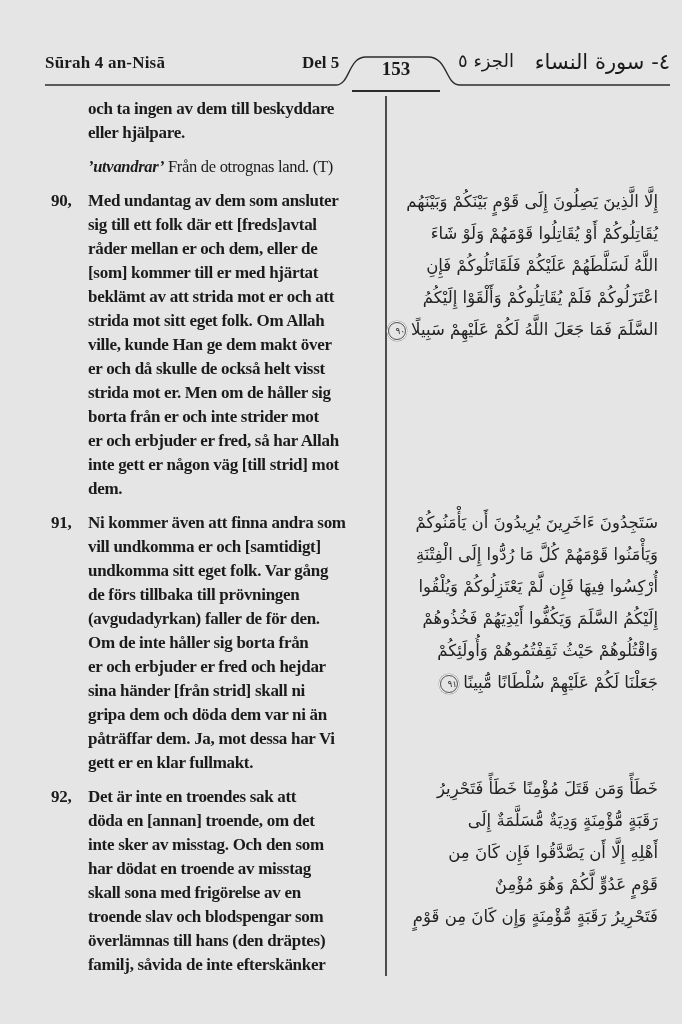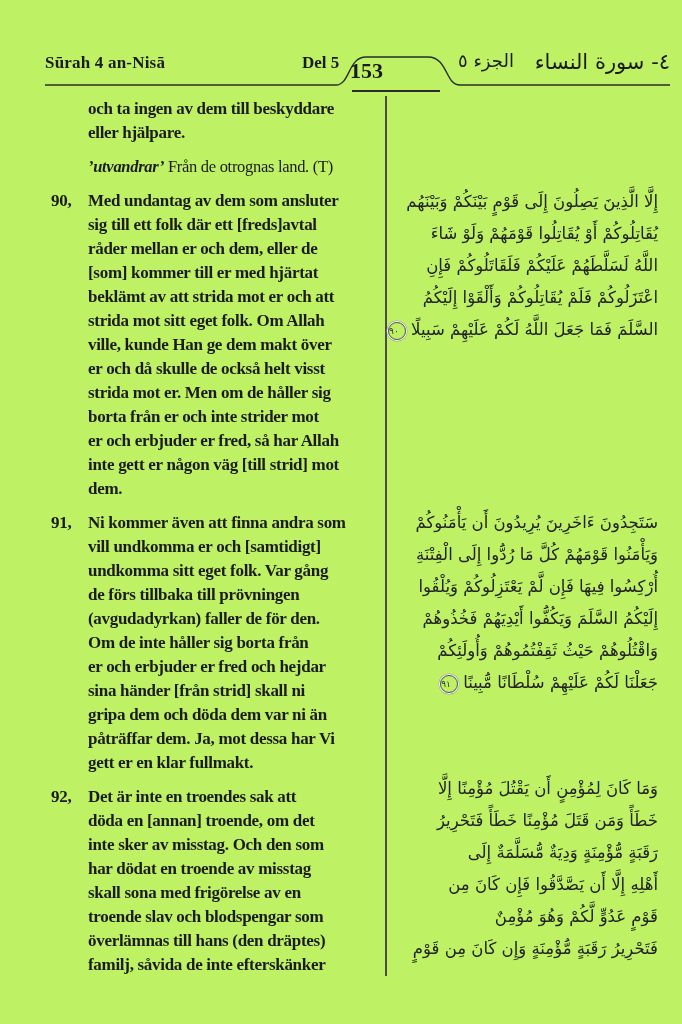--- a/index.html
+++ b/index.html
@@ -1,29 +1,29 @@
 <!DOCTYPE html>
 <html lang="sv"><head>
 <meta charset="utf-8">
 <style>
   html,body{margin:0;padding:0;}
   .page{
     position:relative;
     width:682px;height:1024px;
-    background:#bef264;
+    background:#e5e5e5;
     overflow:hidden;
     font-family:"Liberation Serif", serif;
     color:#1b1b1b;
   }
   
   .hdr-svg{position:absolute;top:0;left:0;width:682px;height:100px;}
   .hdr-text{position:absolute;white-space:nowrap;}
   .hdr-title{left:45px;top:53px;font-size:17px;font-weight:bold;letter-spacing:.2px;}
   .hdr-del{left:302px;top:53px;font-size:17px;font-weight:bold;}
-  .hdr-page{left:350px;top:58px;width:92px;text-align:left;font-size:22px;font-weight:bold;}
+  .hdr-page{left:350px;top:58px;width:92px;text-align:center;font-size:19px;font-weight:bold;}
   .hdr-juz{left:458px;top:50px;width:70px;text-align:left;font-size:18px;
            font-family:"DejaVu Sans",sans-serif;direction:rtl;}
   .hdr-surah{right:12px;top:50px;font-size:21px;font-family:"DejaVu Sans",sans-serif;direction:rtl;}
   
   .vdivider{position:absolute;left:385px;top:96px;width:2px;height:880px;background:#4d4d4d;}
   
   .sv-col{
     position:absolute;left:88px;top:97px;width:298px;
     font-size:17px;font-weight:bold;line-height:24px;letter-spacing:-0.3px;
   }
@@ -38,21 +38,21 @@
   .ar-block{
     position:absolute;right:4px;width:264px;
     direction:rtl;text-align:right;
     font-family:"DejaVu Sans",sans-serif;
     font-size:16.5px;line-height:32px;color:#222;
   }
   .ar-line{white-space:nowrap;}
   .ayah-mark{
     display:inline-block;width:16px;height:16px;
     border:1px solid #555;border-radius:50%;
-    font-size:9px;line-height:16px;text-align:left;
+    font-size:9px;line-height:16px;text-align:right;
     vertical-align:middle;margin:0 5px;color:#333;
     box-shadow:0 0 0 1px #fcfcfb, 0 0 0 1.5px #999;
   }
 </style>
 </head>
 <body>
 
 <div class="page">
 
   <svg class="hdr-svg" viewBox="0 0 682 100" xmlns="http://www.w3.org/2000/svg">
@@ -141,21 +141,20 @@
       </div>
       <div class="ar-block" style="top: 412px;">
         <div class="ar-line">سَتَجِدُونَ ءَاخَرِينَ يُرِيدُونَ أَن يَأْمَنُوكُمْ</div>
         <div class="ar-line">وَيَأْمَنُوا قَوْمَهُمْ كُلَّ مَا رُدُّوا إِلَى الْفِتْنَةِ</div>
         <div class="ar-line">أُرْكِسُوا فِيهَا فَإِن لَّمْ يَعْتَزِلُوكُمْ وَيُلْقُوا</div>
         <div class="ar-line">إِلَيْكُمُ السَّلَمَ وَيَكُفُّوا أَيْدِيَهُمْ فَخُذُوهُمْ</div>
         <div class="ar-line">وَاقْتُلُوهُمْ حَيْثُ ثَقِفْتُمُوهُمْ وَأُولَئِكُمْ</div>
         <div class="ar-line">جَعَلْنَا لَكُمْ عَلَيْهِمْ سُلْطَانًا مُّبِينًا<span class="ayah-mark">٩١</span></div>
       </div>
       <div class="ar-block" style="top: 678px;">
-        <div class="ar-line">وَمَا كَانَ لِمُؤْمِنٍ أَن يَقْتُلَ مُؤْمِنًا إِلَّا</div>
         <div class="ar-line">خَطَأً وَمَن قَتَلَ مُؤْمِنًا خَطَأً فَتَحْرِيرُ</div>
         <div class="ar-line">رَقَبَةٍ مُّؤْمِنَةٍ وَدِيَةٌ مُّسَلَّمَةٌ إِلَى</div>
         <div class="ar-line">أَهْلِهِ إِلَّا أَن يَصَّدَّقُوا فَإِن كَانَ مِن</div>
         <div class="ar-line">قَوْمٍ عَدُوٍّ لَّكُمْ وَهُوَ مُؤْمِنٌ</div>
         <div class="ar-line">فَتَحْرِيرُ رَقَبَةٍ مُّؤْمِنَةٍ وَإِن كَانَ مِن قَوْمٍ</div>
       </div>
     </div>
 
 </div>
 

